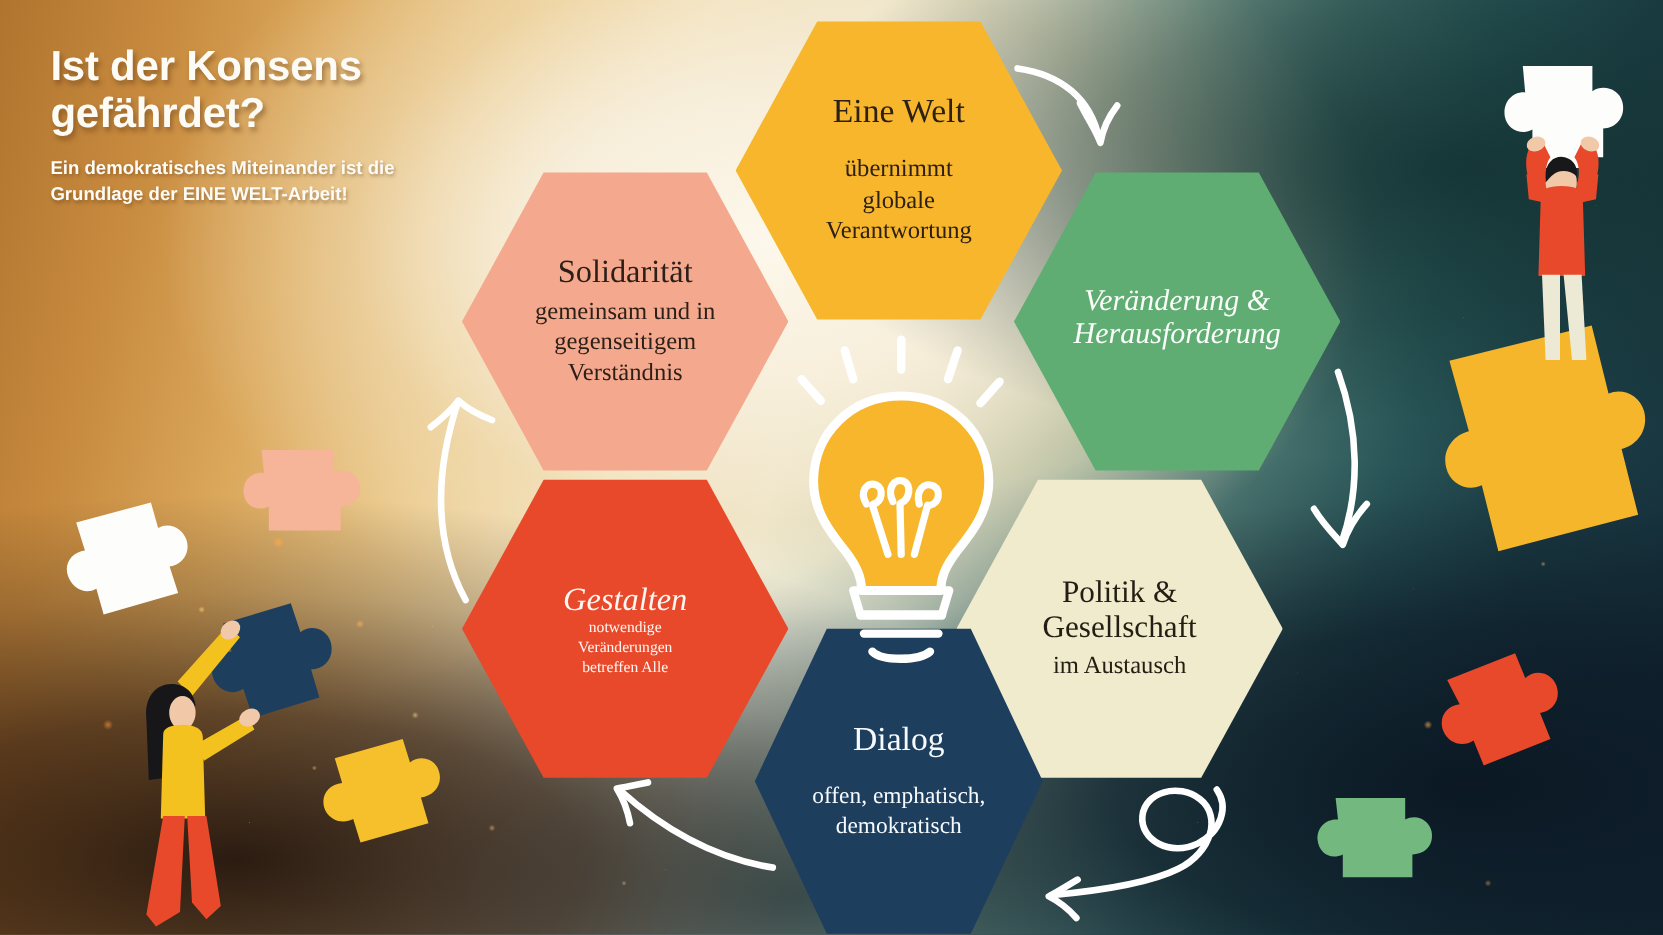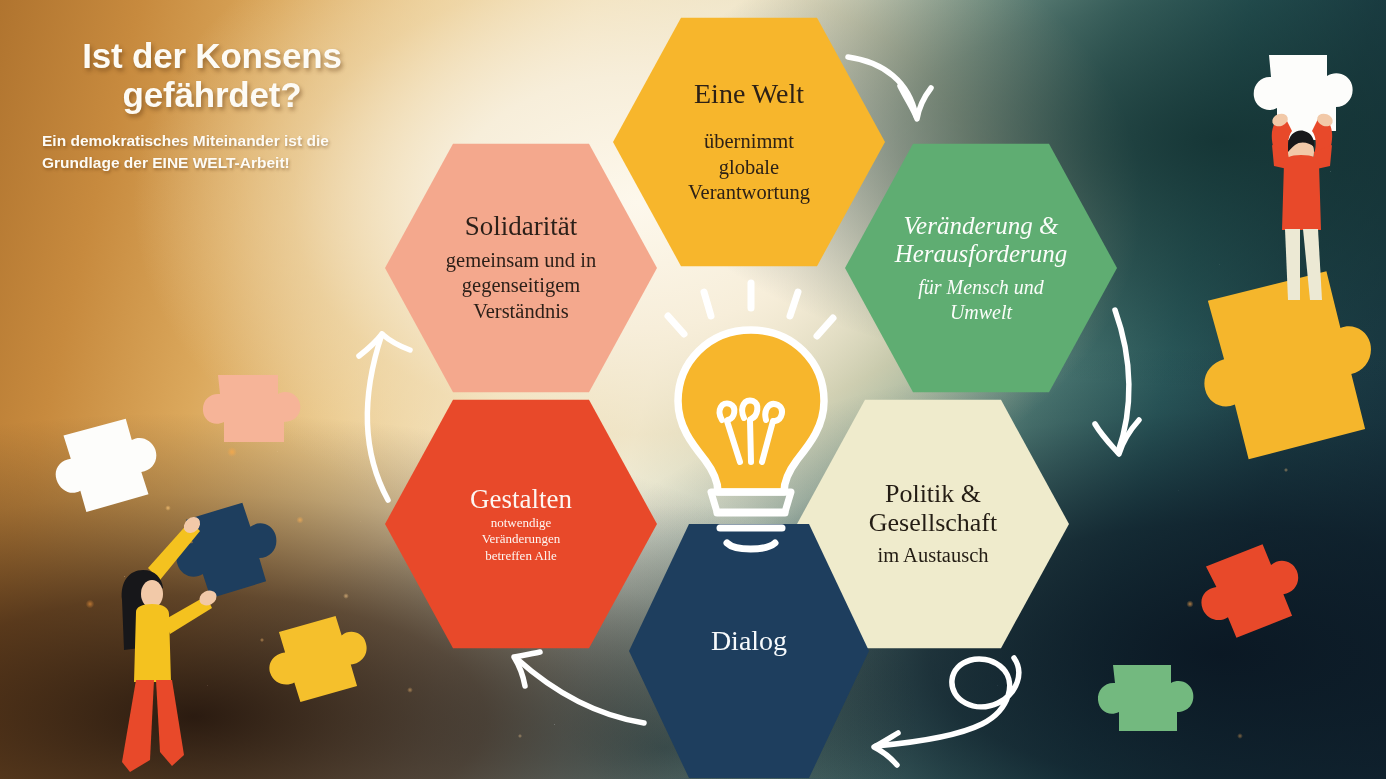--- a/index.html
+++ b/index.html
@@ -59,21 +59,20 @@
       radial-gradient(circle 1px at 88% 34%, rgba(214,232,228,.45), transparent 60%),
       radial-gradient(circle 1px at 96% 22%, rgba(220,238,234,.4), transparent 60%);
   }
 
   
   .title-block{position:absolute;left:42px;top:36px;width:340px;z-index:40;}
   .title-main{
     font-size:35px;line-height:1.12;font-weight:800;color:#fdfbf5;
     letter-spacing:-.2px;margin:0;
     text-shadow:2px 3px 4px rgba(90,50,15,.45);
-    text-align:center;
   }
   .title-sub{
     margin-top:16px;font-size:15.5px;line-height:1.42;font-weight:700;color:#fdfbf5;
     text-shadow:1px 2px 3px rgba(90,50,15,.42);
   }
 
   
   .hex{
     position:absolute;z-index:25;
     clip-path:polygon(25% 1.5%,75% 1.5%,100% 50%,75% 98.5%,25% 98.5%,0% 50%);
@@ -89,21 +88,21 @@
   #hex-einewelt .hx-title{font-size:28px;margin-bottom:20px;}
 
   #hex-solidaritaet{left:385px;top:140px;width:272px;height:256px;background:#F4A88D;color:#2b1f18;}
   #hex-solidaritaet .hx-title{margin-bottom:6px;}
 
   #hex-veraenderung{left:845px;top:140px;width:272px;height:256px;background:#5FAD72;color:#fbfdfa;font-style:italic;}
   #hex-veraenderung .hx-title{font-size:25px;margin-bottom:7px;}
   #hex-veraenderung .hx-sub{font-size:20px;}
 
   #hex-gestalten{left:385px;top:396px;width:272px;height:256px;background:#E8492A;color:#fdf6f2;}
-  #hex-gestalten .hx-title{margin-bottom:1px;}
+  #hex-gestalten .hx-title{margin-bottom:1px;font-style:italic;}
   #hex-gestalten .hx-sub{font-size:13px;}
 
   #hex-politik{left:797px;top:396px;width:272px;height:256px;background:#EFEBCC;color:#241d14;}
   #hex-politik .hx-title{font-size:26px;margin-bottom:6px;}
 
   #hex-dialog{left:629px;top:520px;width:240px;height:262px;background:#1E3E5E;color:#f7fafc;}
   #hex-dialog .hx-title{font-size:28px;margin-bottom:20px;}
   #hex-dialog .hx-sub{font-size:19.5px;}
 
   
@@ -209,24 +208,20 @@
       <div>gegenseitigem</div>
       <div>Verständnis</div>
     </div>
   </div>
 
   <div class="hex compact" id="hex-veraenderung">
     <div class="hx-title">
       <div>Veränderung &amp;</div>
       <div>Herausforderung</div>
     </div>
-    <div class="hx-sub">
-      <div>für Mensch und</div>
-      <div>Umwelt</div>
-    </div>
   </div>
 
   <div class="hex compact" id="hex-gestalten">
     <div class="hx-title">Gestalten</div>
     <div class="hx-sub">
       <div>notwendige</div>
       <div>Veränderungen</div>
       <div>betreffen  Alle</div>
     </div>
   </div>
@@ -236,20 +231,24 @@
       <div>Politik &amp;</div>
       <div>Gesellschaft</div>
     </div>
     <div class="hx-sub">
       <div>im Austausch</div>
     </div>
   </div>
 
   <div class="hex compact" id="hex-dialog">
     <div class="hx-title">Dialog</div>
+    <div class="hx-sub">
+      <div>offen, emphatisch,</div>
+      <div>demokratisch</div>
+    </div>
   </div>
 
   <svg class="overlay" viewBox="0 0 1386 779">
     <g fill="none" stroke="#ffffff" stroke-width="5.5" stroke-linecap="round" stroke-linejoin="round">
 
       <g>
         <path d="M848,57 C884,62 909,82 916,116"></path>
         <path d="M900,86 C907,100 914,110 917,119 C919,107 924,97 931,88"></path>
       </g>
 

